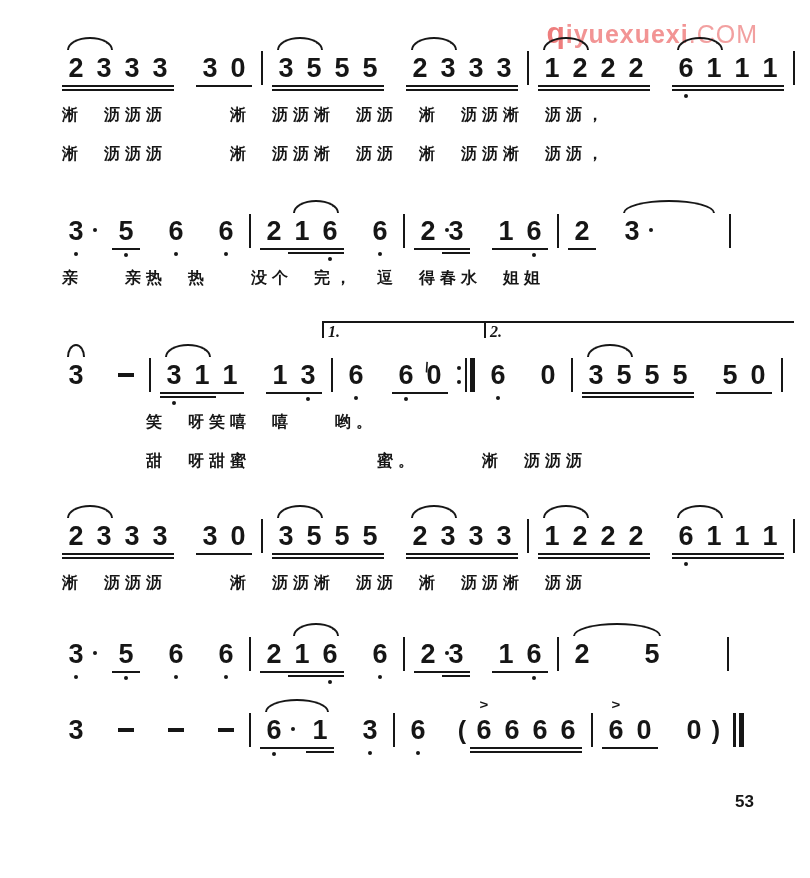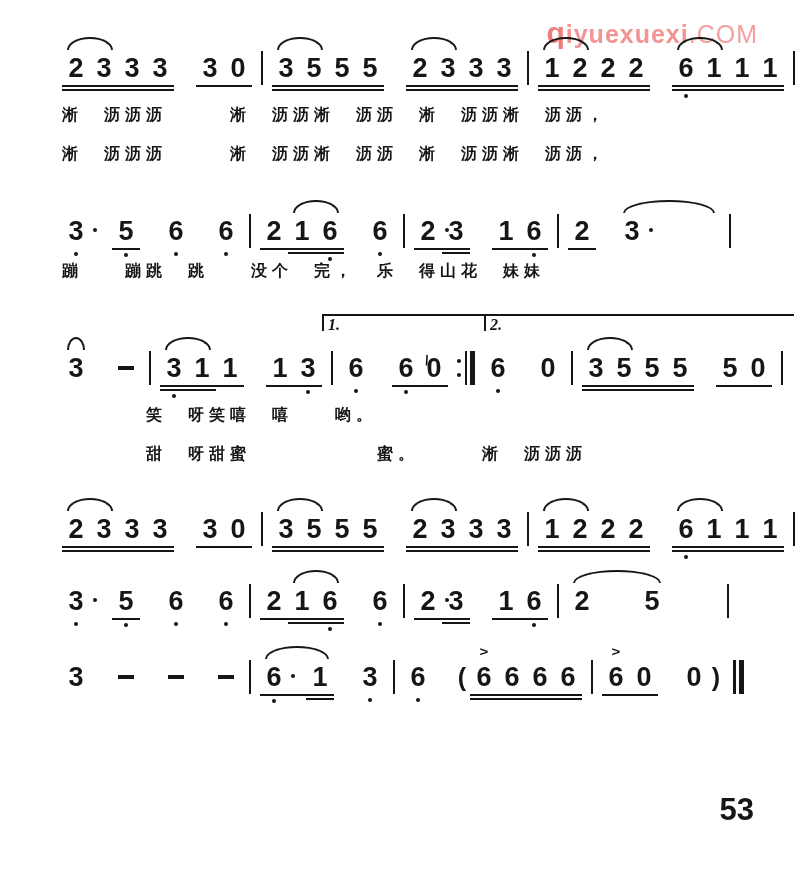--- a/index.html
+++ b/index.html
@@ -53,21 +53,21 @@
   .vbr{position:absolute;left:0;right:-2px;top:-38px;height:15px;
        border-top:2px solid #161616;border-left:2px solid #161616;}
   .volta.v1 .vbr{border-right:2px solid #161616;}
   .vlabel{position:absolute;top:-36px;left:6px;font-family:"Liberation Serif",serif;
           font-style:italic;font-size:16px;font-weight:bold;}
   
   .lyr{white-space:pre;font-size:16px;letter-spacing:5px;line-height:30px;margin-top:9px;
        font-weight:bold;font-family:"Liberation Sans",sans-serif;}
   .lyr.first{margin-top:16px;}
   
-  .pagenum{position:absolute;right:56px;top:792px;font-size:31px;font-weight:bold;margin-left:32px;}
+  .pagenum{position:absolute;right:56px;top:792px;font-size:17px;font-weight:bold;margin-left:32px;}
 </style>
 </head>
 <body>
 
 <div class="page">
   <div class="watermark">
     <span class="wq">q</span><span>iyuexuexi</span><span class="wtld">.COM</span>
   </div>
 
   <div class="score" id="score">
@@ -321,21 +321,21 @@
               <i class="dd"></i>
             </div>
             <div class="tok sp" style="width: 74px;">
               <span class="glyph"></span>
             </div>
           </div>
           <div class="bar">
             <i class="bl w2"></i>
           </div>
         </div>
-        <div class="lyr">蹦　　蹦跳　跳　　没个　完，　乐　得山花　妹妹</div>
+        <div class="lyr first">亲　　亲热　热　　没个　完，　逗　得春水　姐姐</div>
       </section>
       <section class="system s2">
         <div class="notes">
           <div class="grp">
             <i class="arc"></i>
             <div class="tok">
               <span class="glyph">3</span>
             </div>
           </div>
           <div class="grp gap">
@@ -608,20 +608,21 @@
             <div class="tok">
               <span class="glyph">1</span>
               <i class="ul l1"></i>
               <i class="ul l2"></i>
             </div>
           </div>
           <div class="bar">
             <i class="bl w2"></i>
           </div>
         </div>
+        <div class="lyr first">淅　沥沥沥　　　淅　沥沥淅　沥沥　淅　沥沥淅　沥沥</div>
       </section>
       <section class="system s4">
         <div class="notes">
           <div class="grp">
             <div class="tok">
               <span class="glyph">3</span>
               <i class="ld"></i>
               <i class="dd"></i>
             </div>
           </div>

